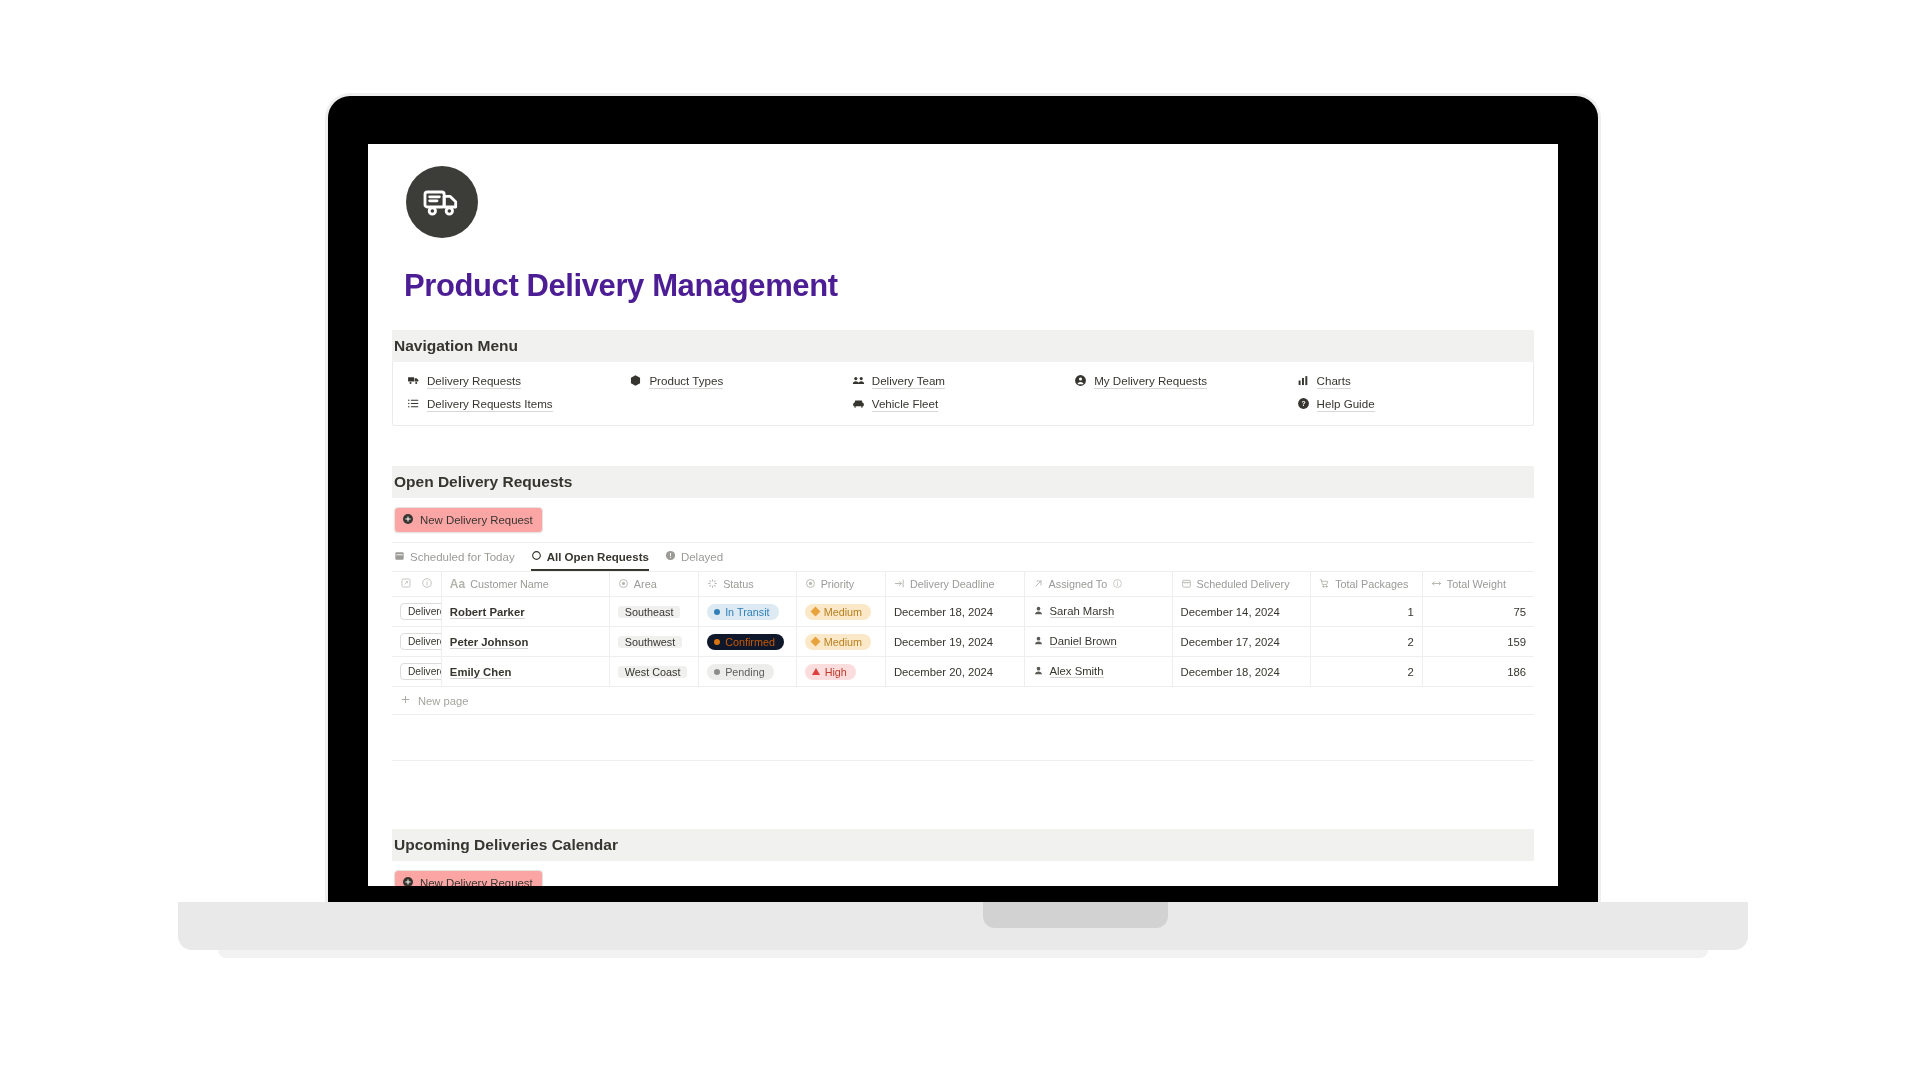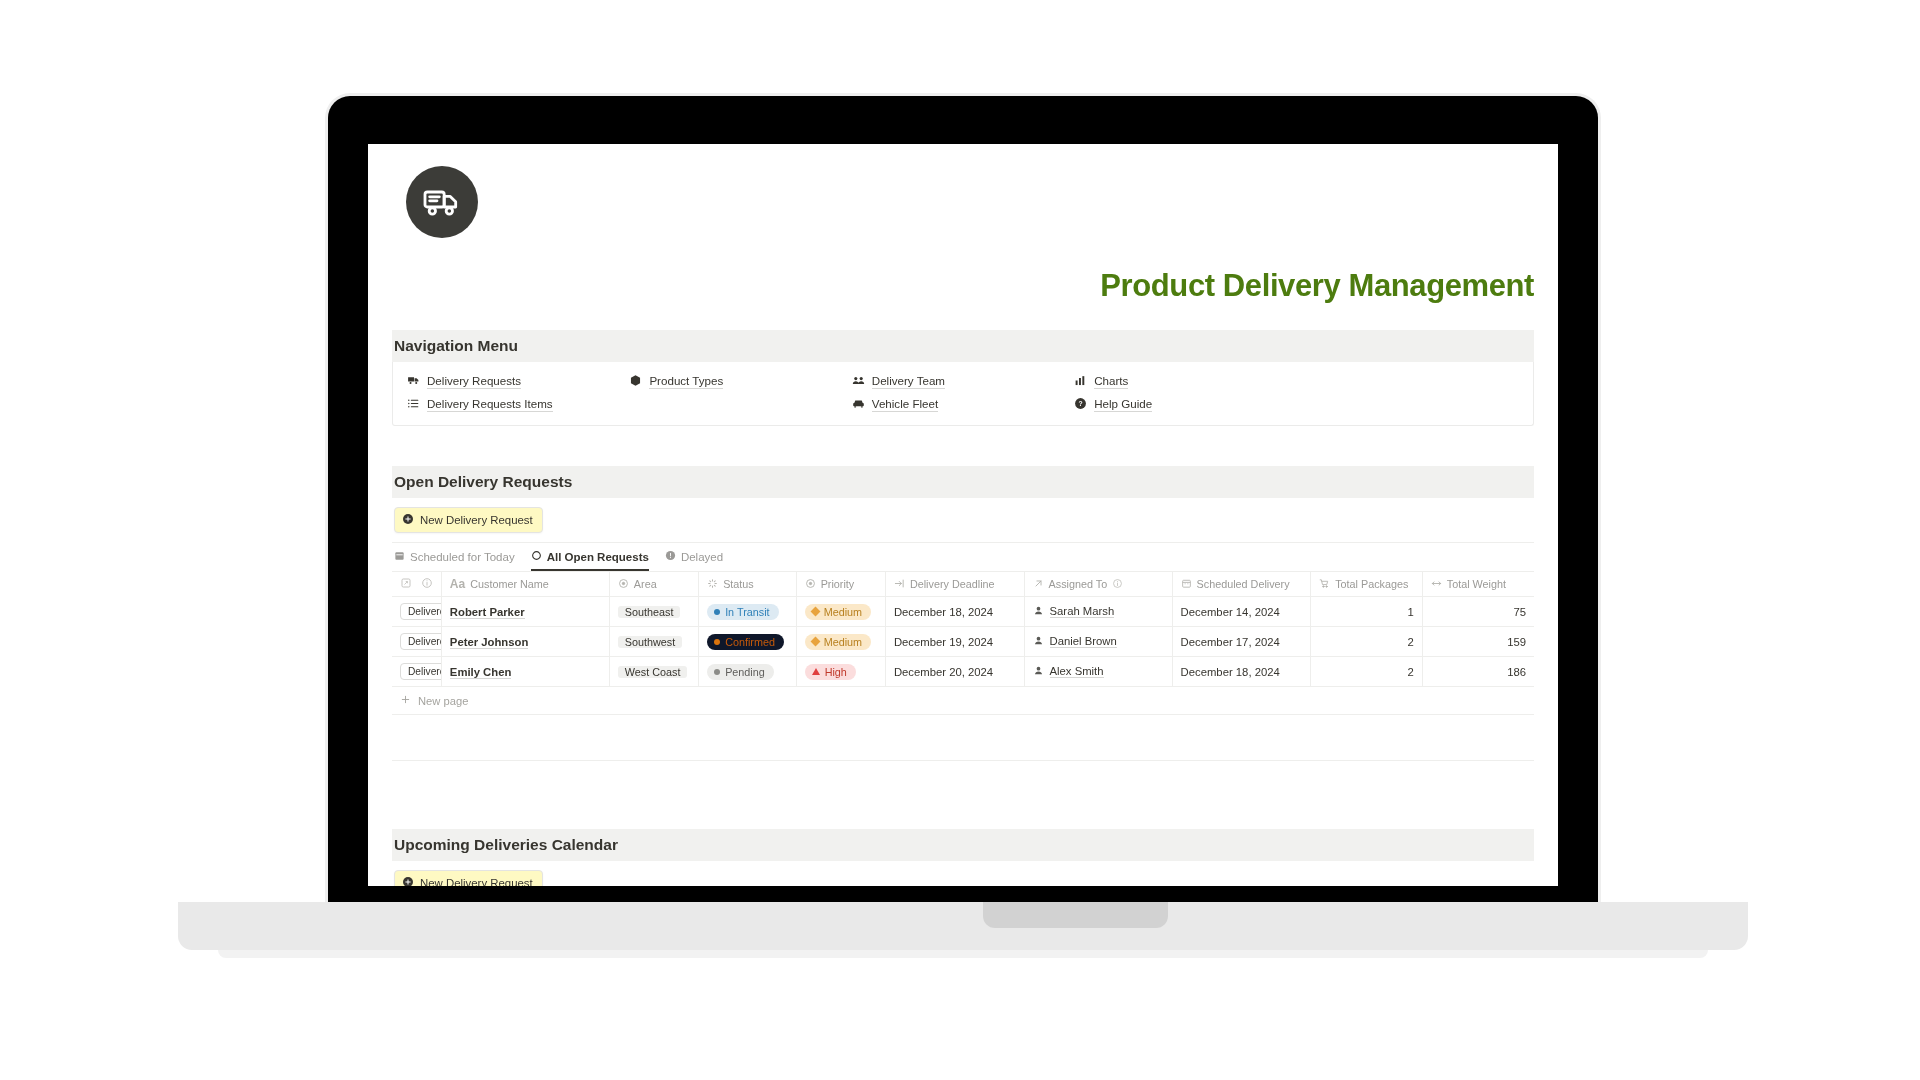--- a/index.html
+++ b/index.html
@@ -75,23 +75,22 @@
     border-radius: 50%;
     background: #3c3c38;
     display: flex; align-items: center; justify-content: center;
   }
   .page-icon svg { width: 40px; height: 40px; }
 
   .page-title {
     margin: 30px 0 0 12px;
     font-size: 31px;
     font-weight: 700;
-    color: #4d7c0f;
+    color: #4c1d95;
     letter-spacing: -0.4px;
-    text-align: right;
   }
 
   
   .section-bar {
     margin-top: 26px;
     background: #f1f1ef;
     padding: 7px 0 7px 2px;
     font-size: 15.5px;
     font-weight: 600;
     color: #37352f;
@@ -128,21 +127,21 @@
 
   
   .db-toolbar {
     padding: 9px 2px 9px 2px;
     border-bottom: 1px solid #eeeeec;
   }
   .btn-new {
     display: inline-flex; align-items: center; gap: 6px;
     border: 1px solid #e4e4e2;
     border-radius: 4px;
-    background: #fef9c3;
+    background: #fca5a5;
     padding: 5px 9px 5px 7px;
     font-size: 11.4px;
     font-weight: 500;
     color: #37352f;
     cursor: pointer;
     box-shadow: 0 1px 2px rgba(15,15,15,0.04);
   }
   .btn-new svg { width: 12px; height: 12px; }
 
   
@@ -349,20 +348,32 @@
                       <path d="M4.2 11 6 6.3h12L19.8 11H4.2z"></path>
                       <rect x="2.2" y="11" width="19.6" height="6" rx="1.6"></rect>
                       <rect x="4" y="17" width="3.6" height="2.3" rx="0.8"></rect>
                       <rect x="16.4" y="17" width="3.6" height="2.3" rx="0.8"></rect>
                     </svg>
                   </span>
                   <span class="label">Vehicle Fleet</span>
                 </div>
               </div>
 
+              <div class="nav-col">
+                <div class="nav-item">
+                  <span>
+                    <svg viewBox="0 0 24 24" fill="#37352f">
+                      <circle cx="12" cy="12" r="10"></circle>
+                      <circle cx="12" cy="9.3" r="2.9" fill="#fff"></circle>
+                      <path d="M6.4 19c.6-2.8 2.9-4.4 5.6-4.4s5 1.6 5.6 4.4z" fill="#fff"></path>
+                    </svg>
+                  </span>
+                  <span class="label">My Delivery Requests</span>
+                </div>
+              </div>
 
               <div class="nav-col">
                 <div class="nav-item">
                   <span>
                     <svg viewBox="0 0 24 24" fill="#37352f">
                       <rect x="3" y="12" width="3.6" height="8.4"></rect>
                       <rect x="9.2" y="7.4" width="3.6" height="13"></rect>
                       <rect x="15.4" y="4" width="3.6" height="16.4"></rect>
                     </svg>
                   </span>

